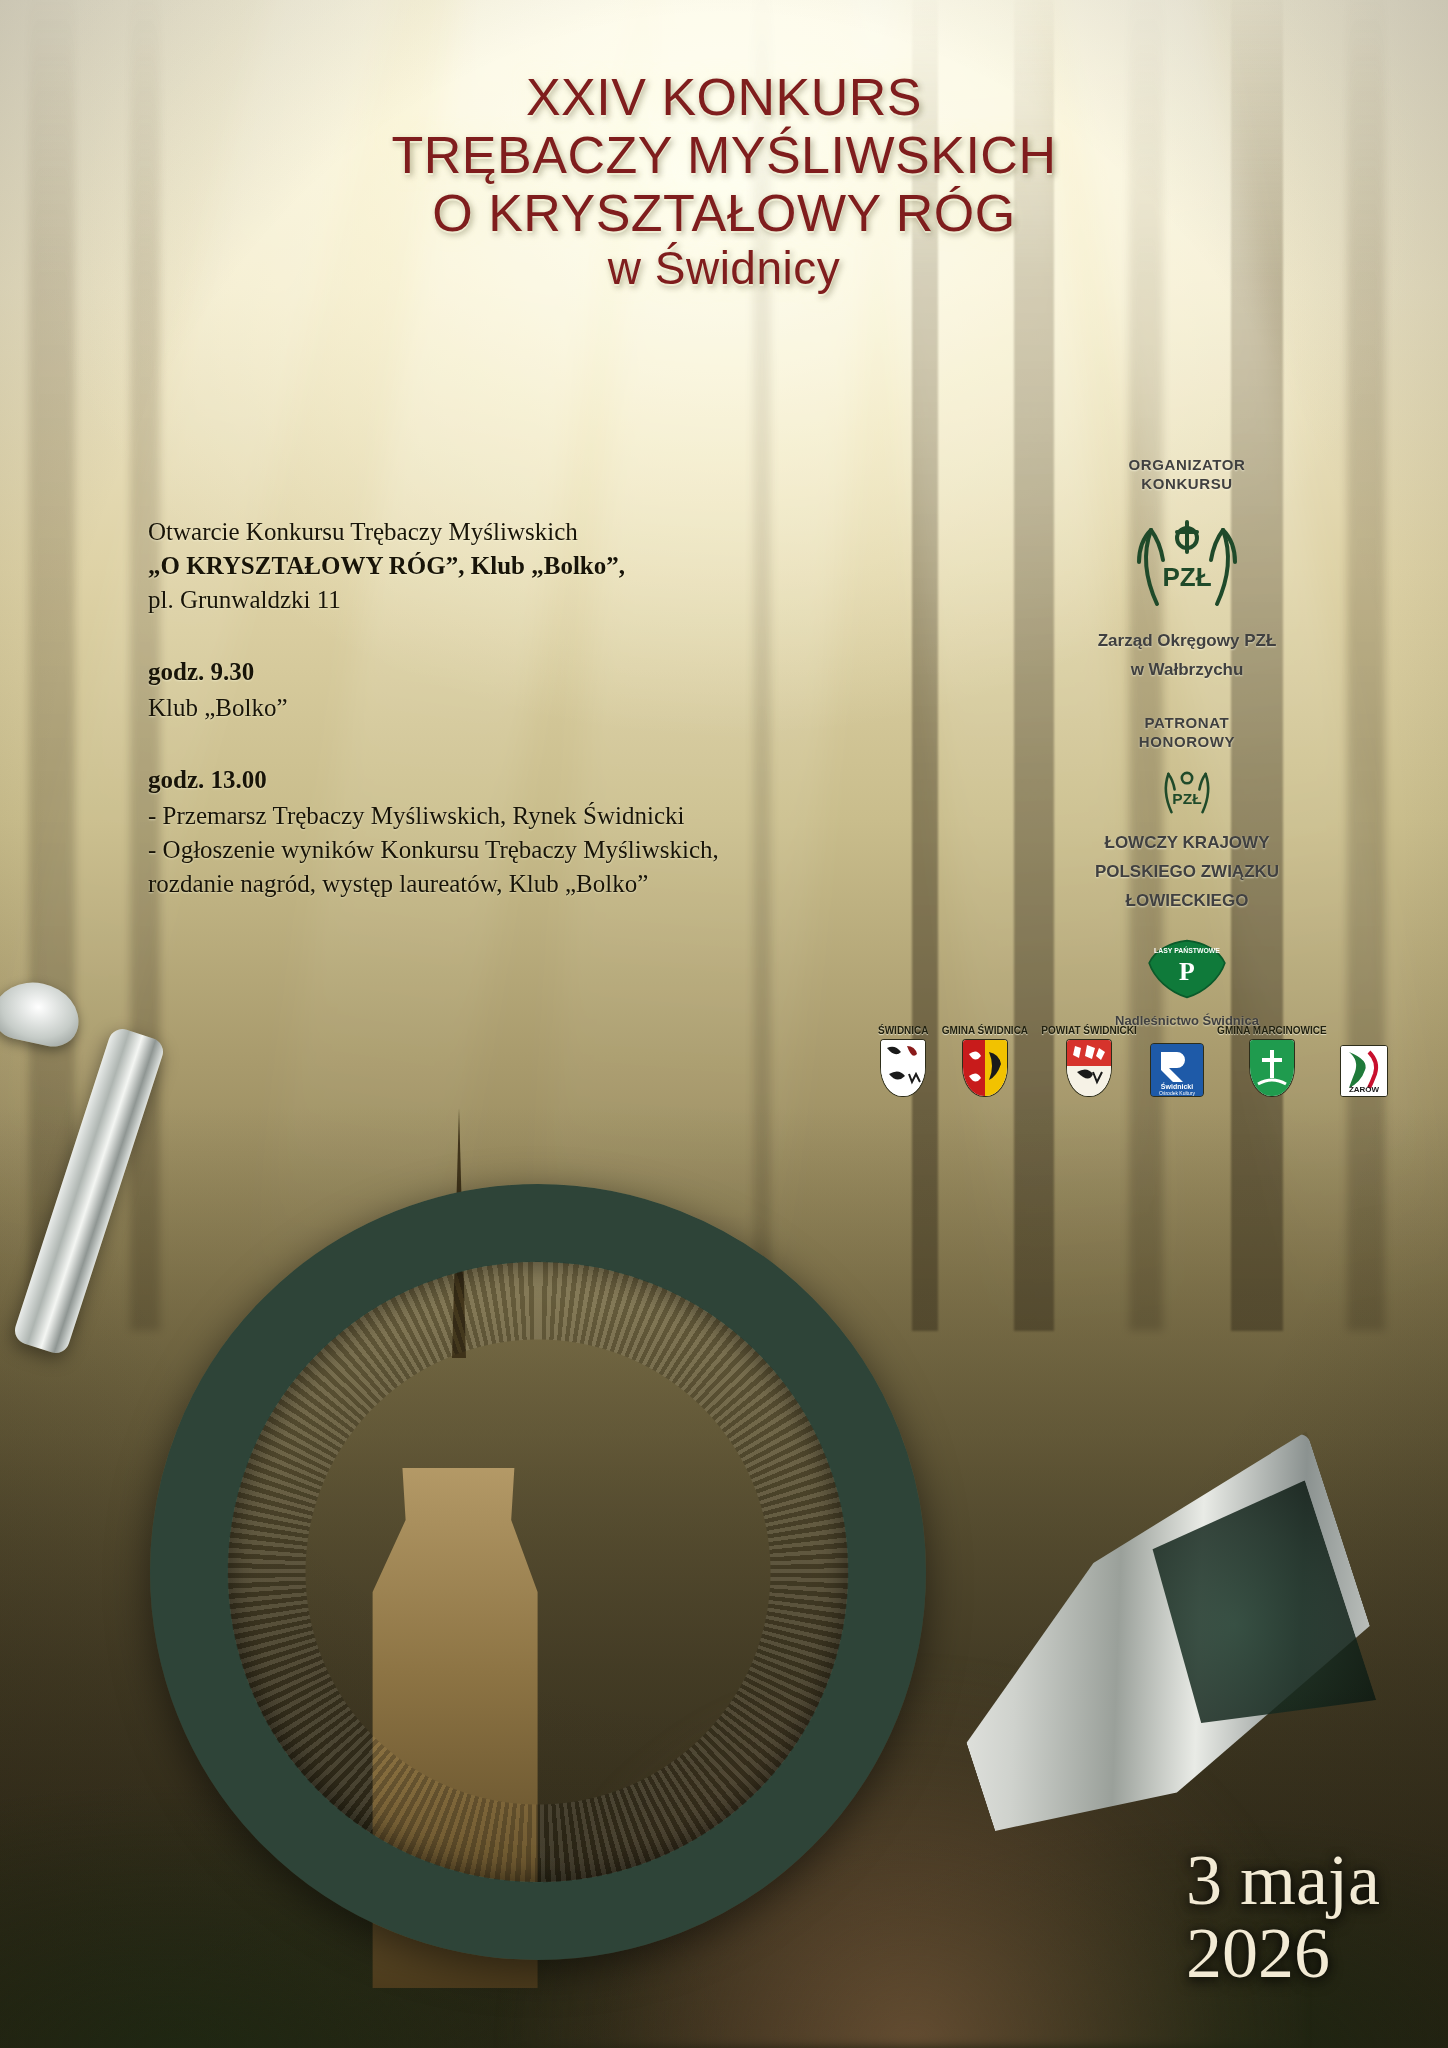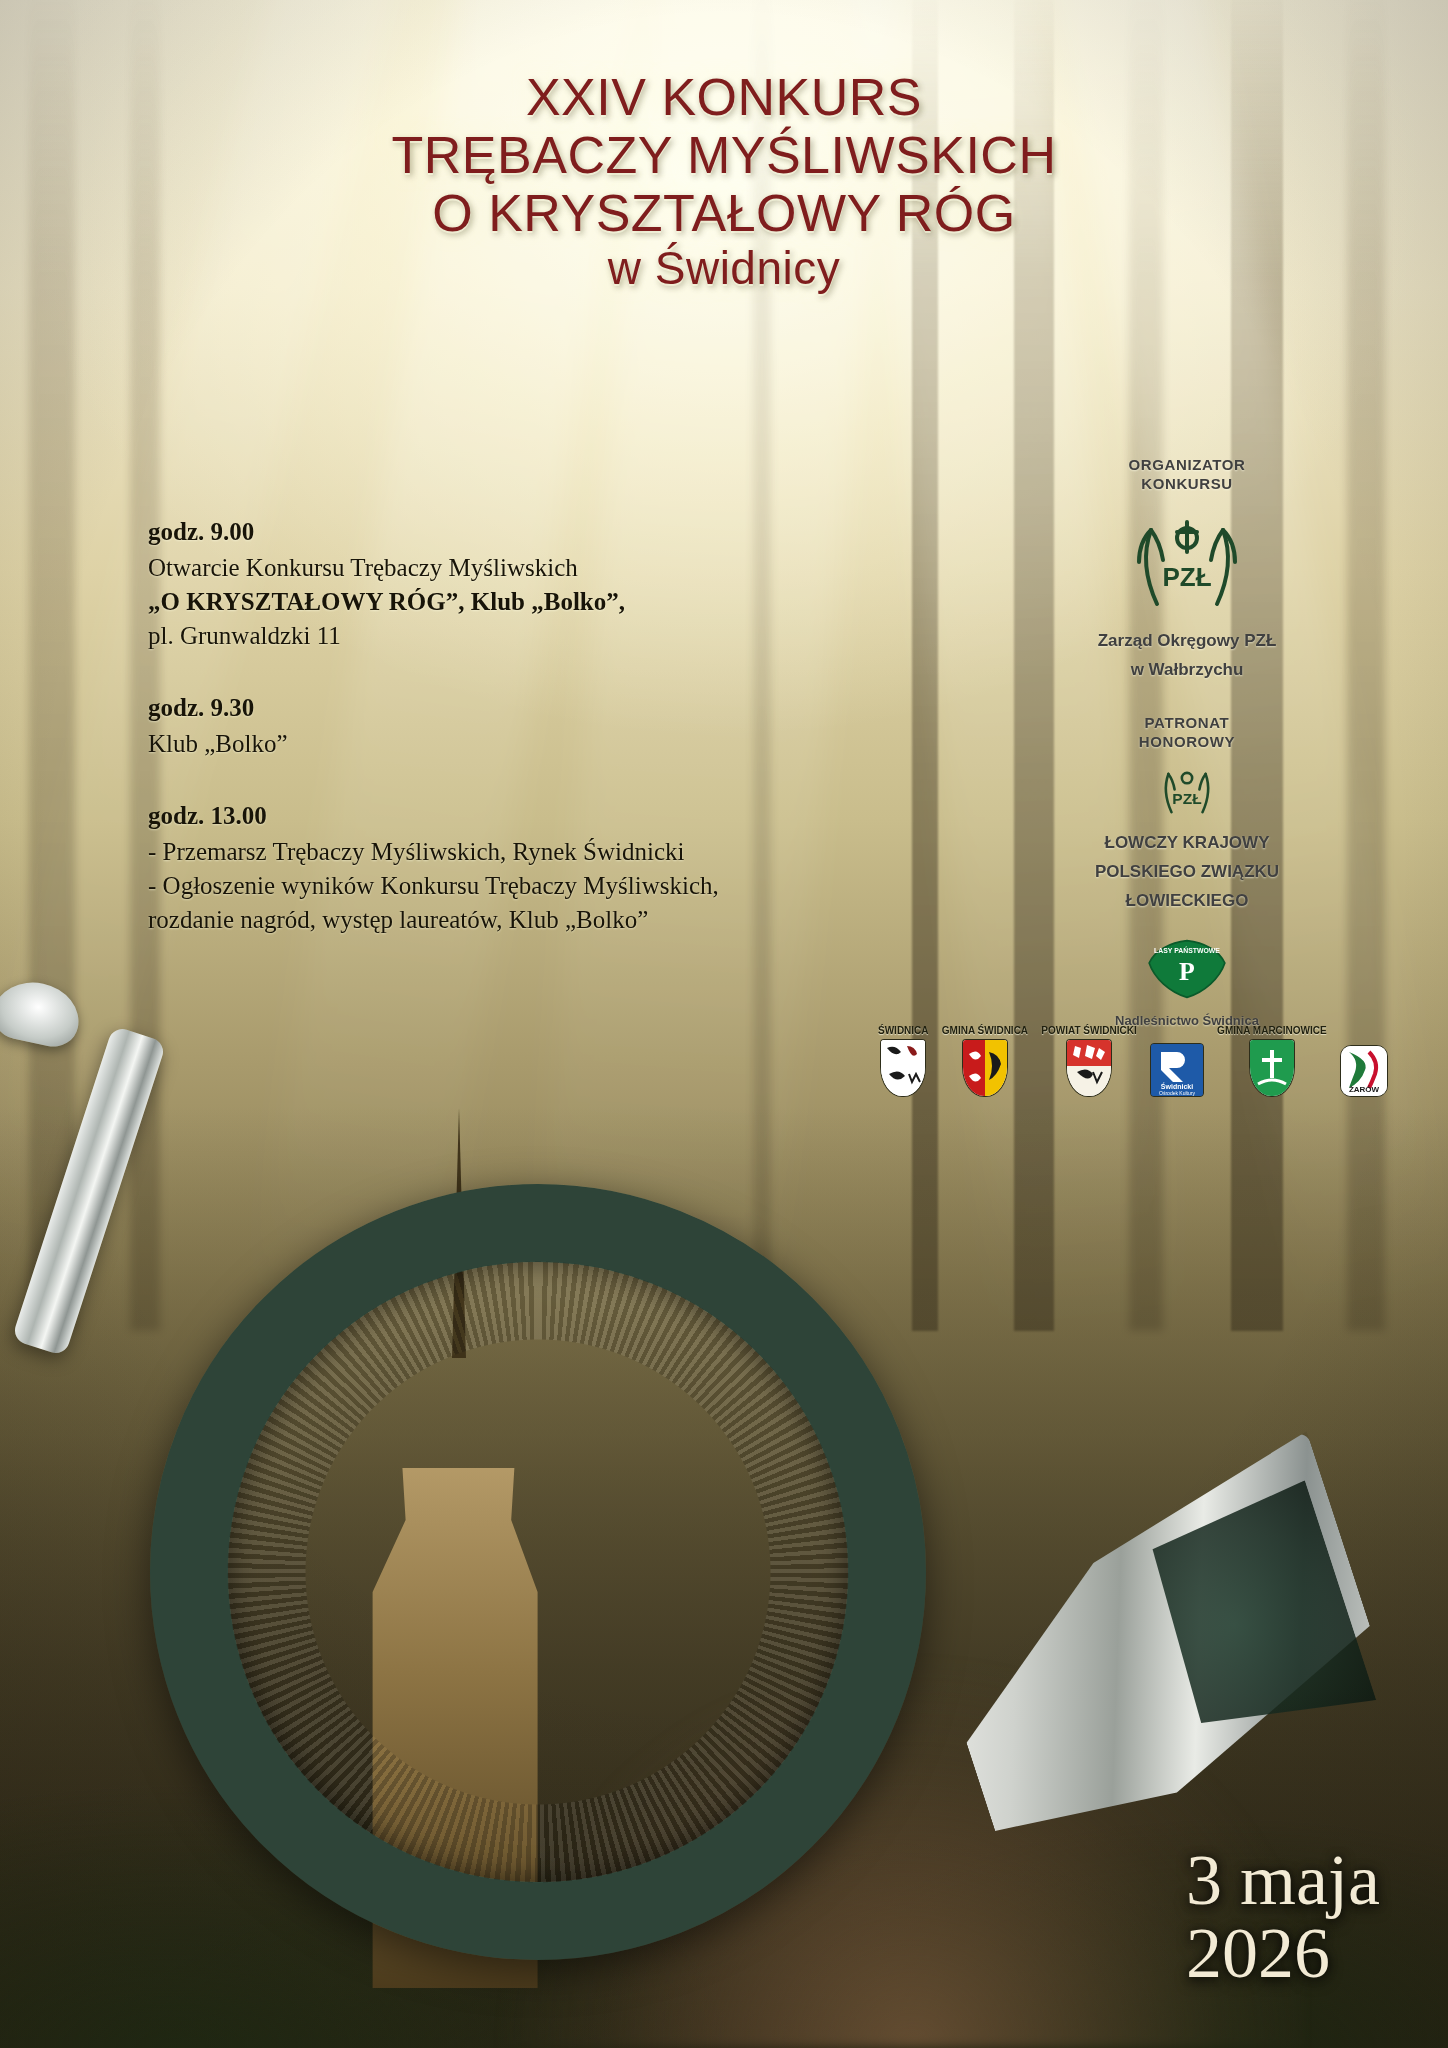--- a/index.html
+++ b/index.html
@@ -256,21 +256,20 @@
   <div class="title-block">
     <div class="title-line tl1">XXIV KONKURS</div>
     <div class="title-line tl2">TRĘBACZY MYŚLIWSKICH</div>
     <div class="title-line tl3">O KRYSZTAŁOWY RÓG</div>
     <div class="title-line tl4">w Świdnicy</div>
   </div>
 
   <div class="schedule">
 
     <div class="block">
-      <div class="hour">godz. 9.00</div>
       <div class="ln">Otwarcie Konkursu Trębaczy Myśliwskich</div>
       <div class="ln b">„O KRYSZTAŁOWY RÓG”, Klub „Bolko”,</div>
       <div class="ln">pl. Grunwaldzki 11</div>
     </div>
 
     <div class="block">
       <div class="hour">godz. 9.30</div>
       <div class="ln">Klub „Bolko”</div>
     </div>
 
@@ -404,21 +403,21 @@
       <div class="shield">
         <svg width="44" height="56" viewBox="0 0 44 56">
           <rect x="0" y="0" width="44" height="56" fill="#1f9b4e"></rect>
           <path d="M20 10 h4 v8 h8 v4 h-8 v16 h-4 v-16 h-8 v-4 h8 Z" fill="#ffffff"></path>
           <path d="M8 44 q14 -8 28 0" stroke="#ffffff" stroke-width="3" fill="none"></path>
         </svg>
       </div>
     </div>
 
     <div class="emblem">
-      <div class="shield" style="border-radius:11px;height:50px;width:46px;">
+      <div class="shield" style="border-radius:3px;height:50px;width:46px;">
         <svg width="46" height="50" viewBox="0 0 46 50">
           <rect x="0" y="0" width="46" height="50" fill="#ffffff"></rect>
           <path d="M8 6 q10 8 6 20 q-4 10 -6 16 q12 -6 16 -18 q4 -10 -16 -18Z" fill="#1f7a3a"></path>
           <path d="M28 6 q10 10 6 22 q-3 8 -6 14" stroke="#c8102e" stroke-width="4" fill="none"></path>
           <text x="23" y="46" font-family="Liberation Sans, sans-serif" font-size="8" font-weight="bold" text-anchor="middle" fill="#1a1a1a">ŻARÓW</text>
         </svg>
       </div>
     </div>
 
   </div>

